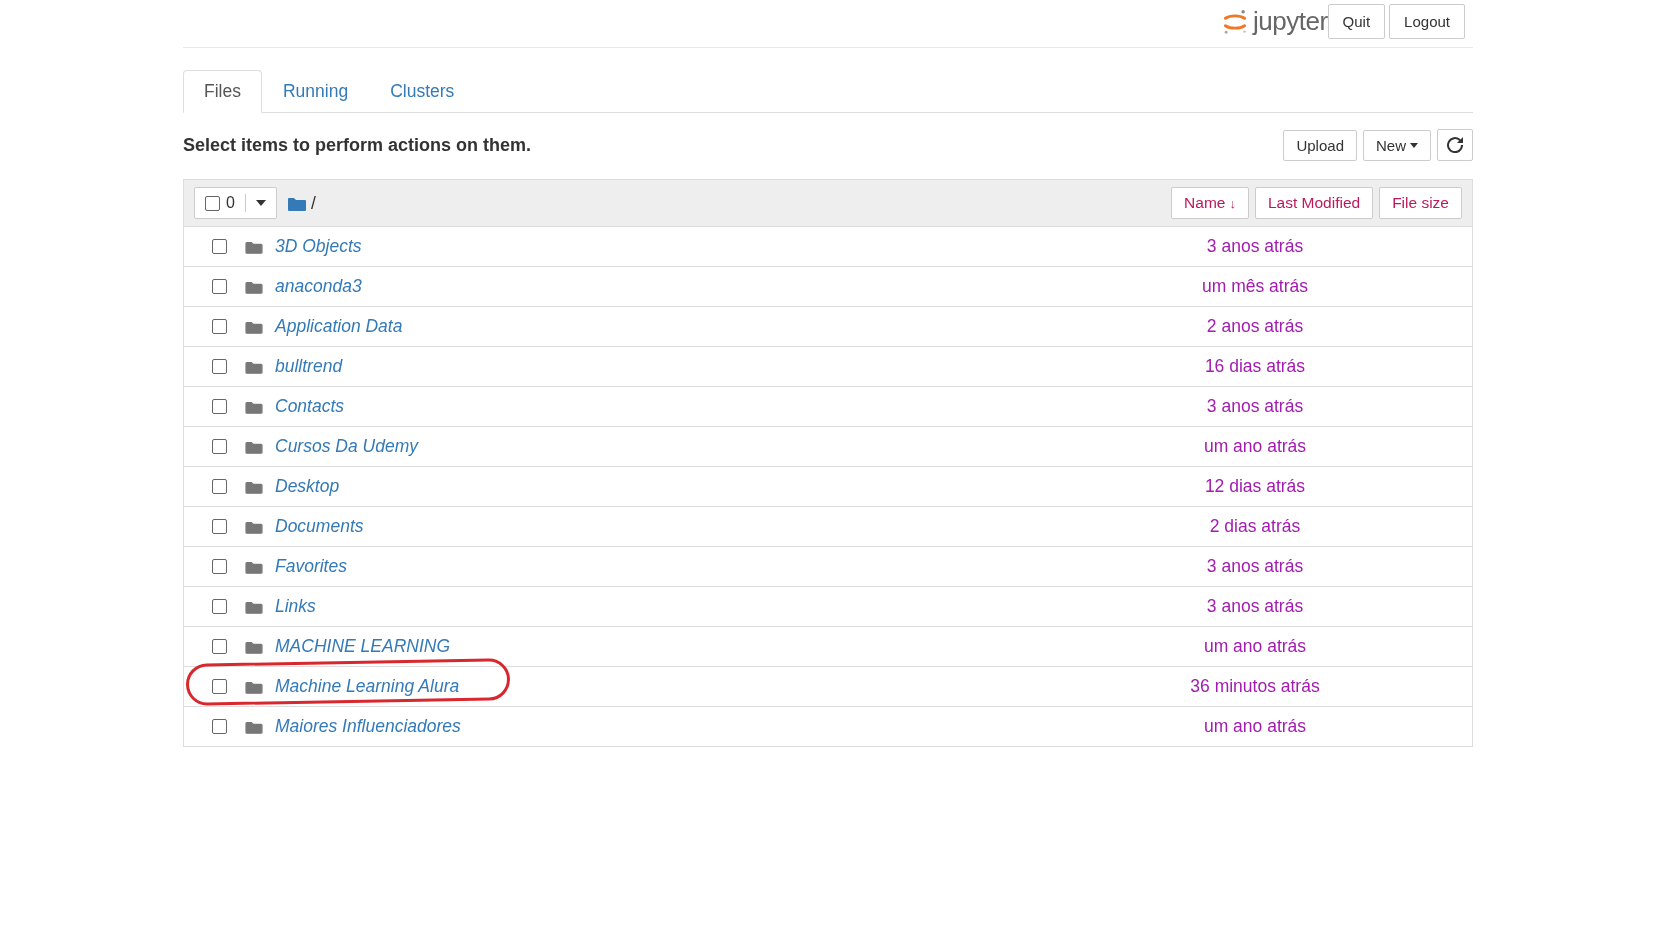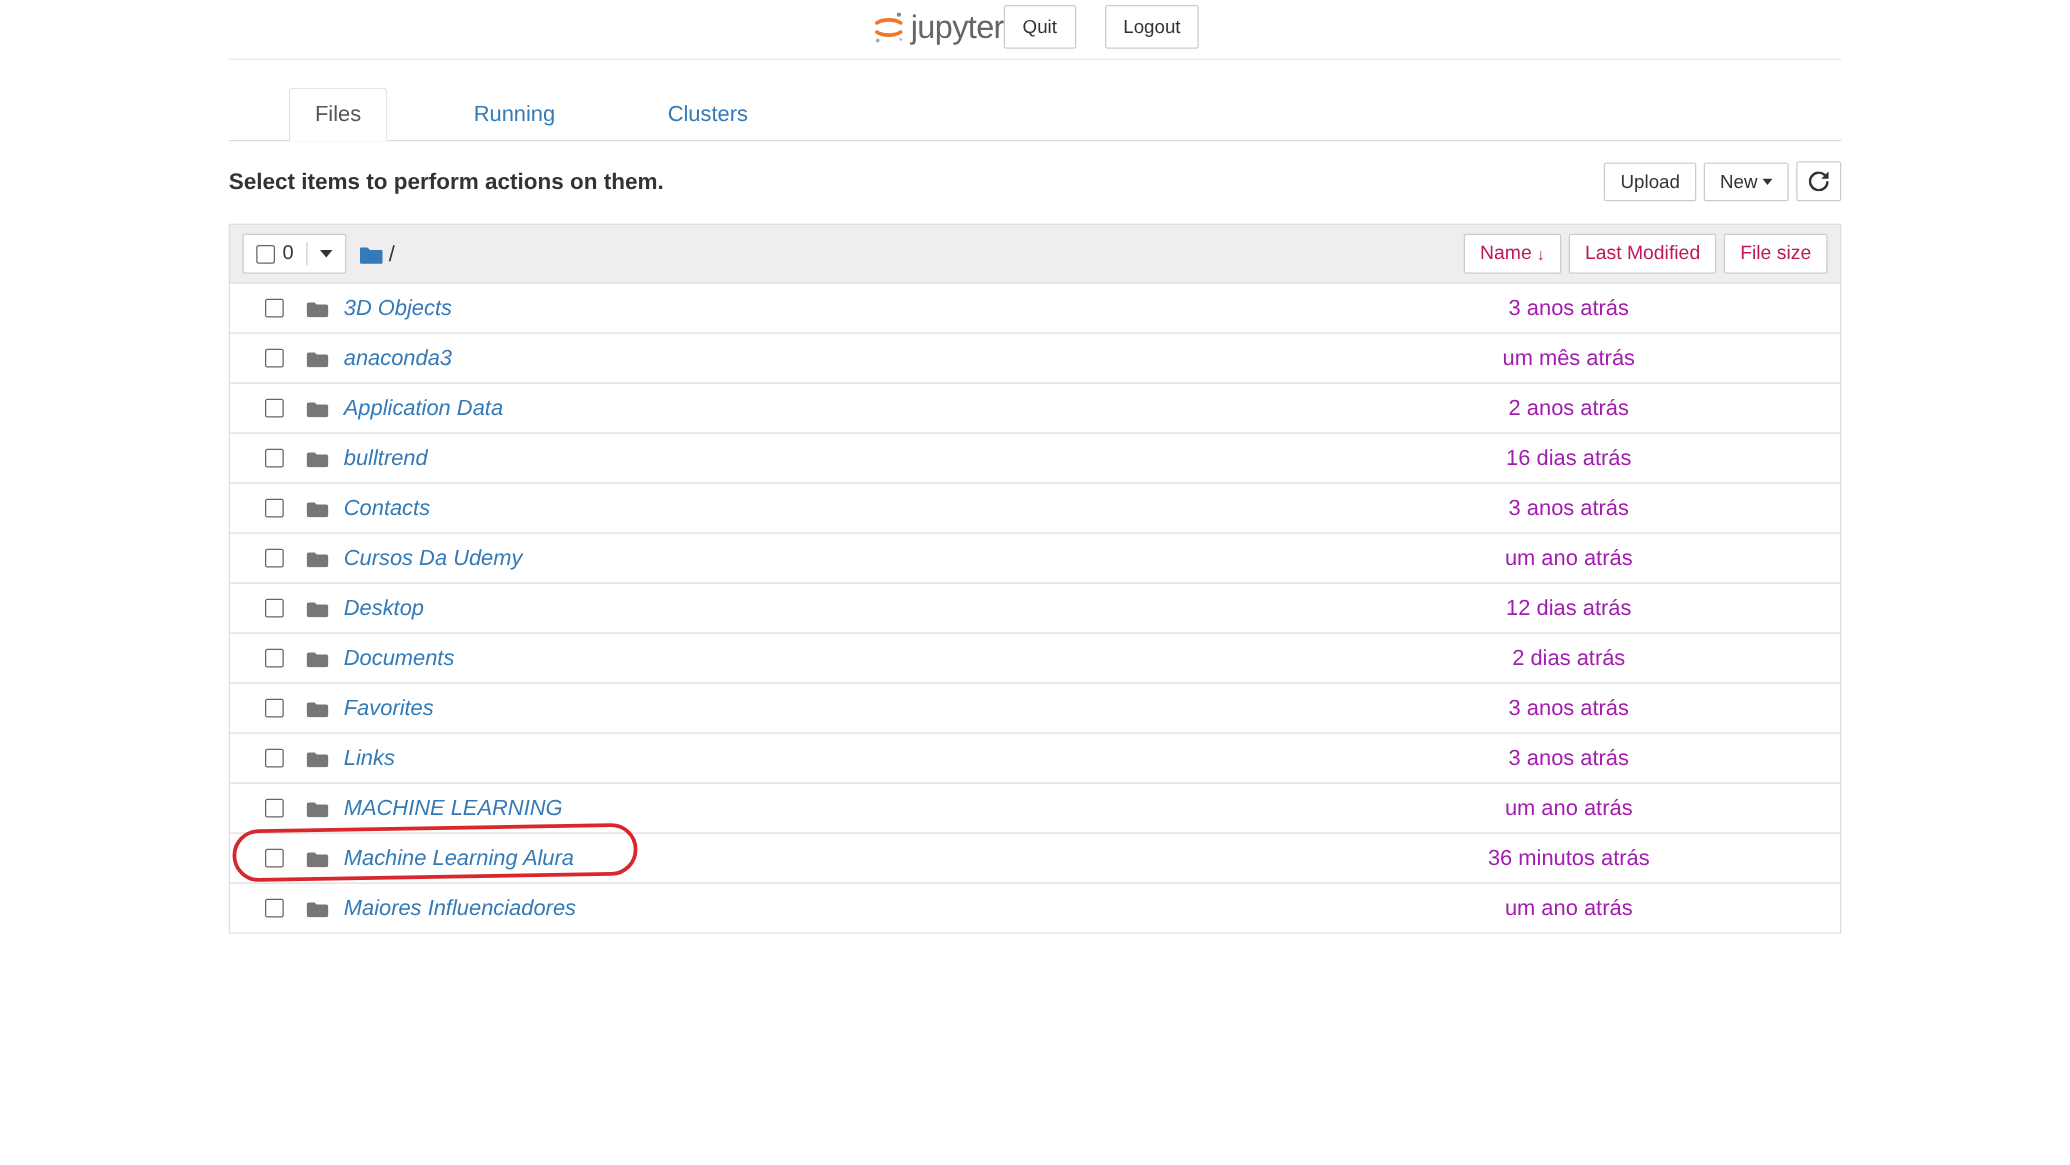--- a/index.html
+++ b/index.html
@@ -1,25 +1,25 @@
 <!DOCTYPE html>
 <html><head>
 <meta charset="utf-8">
 <style>
   * { box-sizing: border-box; margin: 0; padding: 0; }
   body { font-family: -apple-system, BlinkMacSystemFont, "Segoe UI", Helvetica, Arial, sans-serif; font-size: 14px; color: #333; background: #fff; }
   .container { max-width: 1290px; margin: 0 auto; padding: 0; }
-  .header { display: flex; align-items: center; justify-content: center; padding: 4px 0 8px 0; border-bottom: 1px solid #e7e7e7; }
+  .header { display: flex; align-items: center; justify-content: flex-end; padding: 4px 0 8px 0; border-bottom: 1px solid #e7e7e7; }
   .logo { display: flex; align-items: center; gap: 4px; padding-left: 8px; }
   .logo-swirl { width: 28px; height: 28px; display: flex; align-items: center; justify-content: center; }
   .logo-text { font-size: 26px; color: #666; letter-spacing: -0.5px; font-weight: 400; }
-  .header-buttons { display: flex; gap: 23px; padding-right: 8px; }
+  .header-buttons { display: flex; gap: 4px; padding-right: 8px; }
   .btn { background: #fff; border: 1px solid #ccc; border-radius: 2px; padding: 8px 14px; font-size: 15px; color: #333; cursor: pointer; }
   .tabs-bar { margin-top: 22px; border-bottom: 1px solid #ddd; display: flex; }
-  .tab { padding: 10px 20px; font-size: 17.5px; color: #337ab7; cursor: pointer; border: 1px solid transparent; margin-bottom: -1px; margin-left: 48px; }
+  .tab { padding: 10px 20px; font-size: 17.5px; color: #337ab7; cursor: pointer; border: 1px solid transparent; margin-bottom: -1px; }
   .tab.active { color: #555; border: 1px solid #ddd; border-bottom: 1px solid #fff; border-radius: 4px 4px 0 0; background: #fff; }
   .toolbar { display: flex; align-items: center; justify-content: space-between; padding: 16px 0 18px 0; }
   .hint { font-size: 18px; color: #333; font-weight: bold; }
   .toolbar-right { display: flex; gap: 6px; align-items: flex-end; }
   .btn-sm { background: #fff; border: 1px solid #ccc; border-radius: 2px; padding: 6px 12px; font-size: 15px; color: #333; cursor: pointer; display: flex; align-items: center; gap: 4px; }
   .list-header { display: flex; align-items: center; background: #eee; border: 1px solid #ddd; padding: 7px 10px; gap: 10px; }
   .select-group { display: flex; align-items: center; background: #fff; border: 1px solid #ccc; border-radius: 2px; }
   .select-group .seg { padding: 6px 10px; display: flex; align-items: center; gap: 6px; font-size: 15px; }
   .select-group .seg + .seg { border-left: 1px solid #ccc; }
   .checkbox { width: 15px; height: 15px; border: 1.5px solid #666; border-radius: 2px; background: #fff; display: inline-block; }

